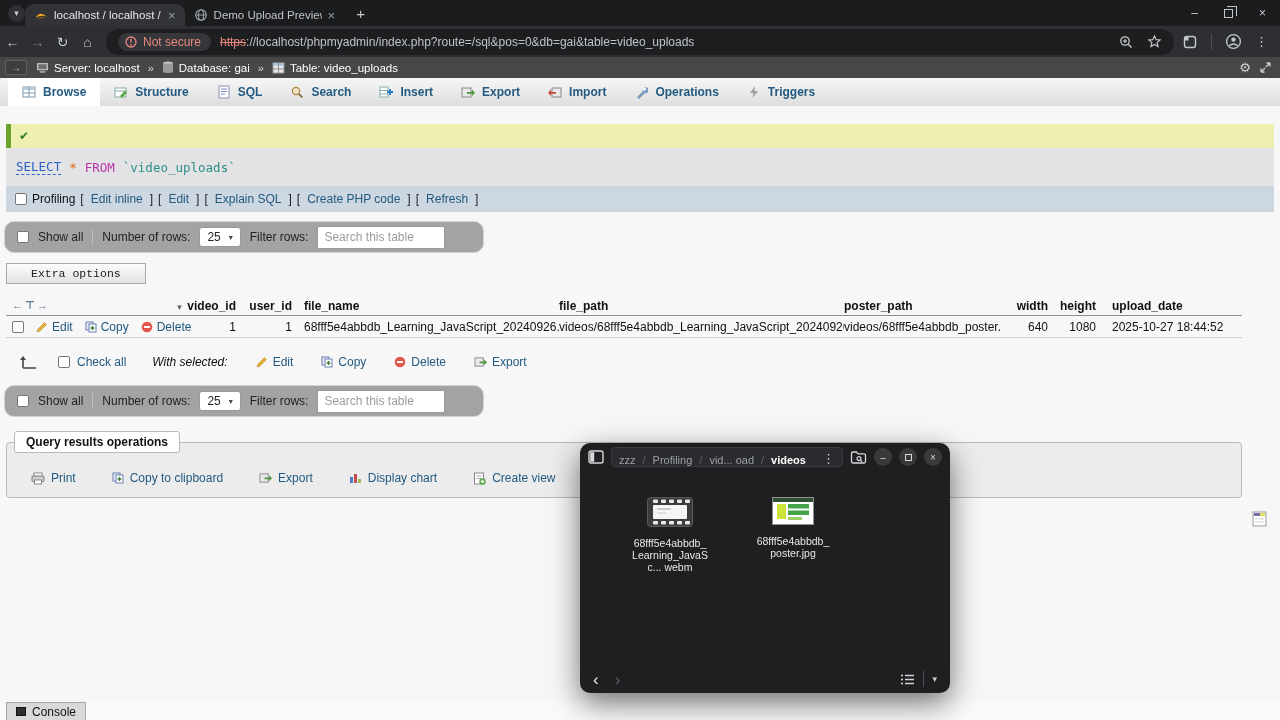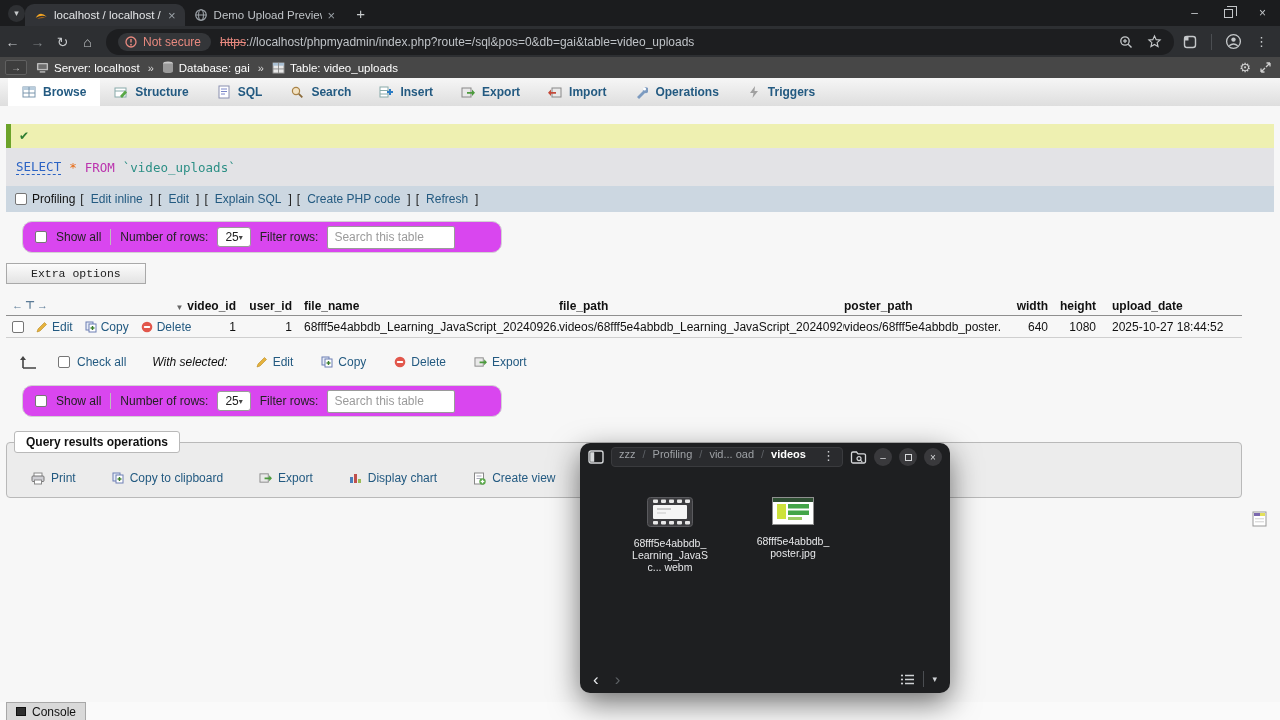--- a/index.html
+++ b/index.html
@@ -54,25 +54,25 @@
   .kw-select { color:#2b63c4; border-bottom:1px dashed #2b63c4; }
   .kw-star { color:#e8680f; }
   .kw-from { color:#bb34ae; }
   .kw-table { color:#2c8f85; }
   .profiling { position:absolute; left:6px; top:80px; width:1268px; height:26px; background:#ccd7e1; display:flex; align-items:center; gap:5px; padding-left:9px; font-size:12px; color:#111; }
   .cb { width:12px; height:12px; border:1px solid #767676; background:#fff; border-radius:2px; flex:0 0 auto; }
   a.pl, .plink { color:#235a81; text-decoration:none; }
   .brk { color:#222; }
   .profiling .plink { margin:0 2px; }
 
-  .controls { position:absolute; left:22px; width:480px; height:32px; background:#d946ef; border:1px solid #d2d2d2; border-radius:10px; display:flex; align-items:center; gap:9px; padding:0 12px; font-size:12px; color:#222; }
+  .controls { position:absolute; left:4px; width:480px; height:32px; background:#a3a3a3; border:1px solid #d2d2d2; border-radius:10px; display:flex; align-items:center; gap:9px; padding:0 12px; font-size:12px; color:#222; }
   .controls.c1 { top:115px; }
   .controls.c2 { top:279px; }
   .hdiv { width:1px; height:16px; background:#bdbdbd; }
-  .selchip { display:flex; align-items:center; gap:0; background:#fff; border:1px solid #9a9a9a; border-radius:3px; padding:2px 7px; }
+  .selchip { display:flex; align-items:center; gap:8px; background:#fff; border:1px solid #9a9a9a; border-radius:3px; padding:2px 7px; }
   .selchip .car { font-size:8px; color:#444; }
   .filter-input { width:128px; height:23px; border:1px solid #9a9a9a; border-radius:2px; font-size:12px; padding:0 6px; font-family:inherit; color:#333; background:#fff; }
   .filter-input::placeholder { color:#9b9b9b; }
 
   .extra { position:absolute; left:6px; top:157px; height:21px; padding:0 24px; background:linear-gradient(#fcfcfc,#e3e3e3); border:1px solid #a9a9a9; border-radius:0; font-size:11.5px; line-height:19px; color:#222;font-family:Liberation Mono, monospace; }
 
   .grid { position:absolute; left:6px; top:190px; width:1236px; font-size:12px; color:#111; }
   .g-head { display:flex; align-items:center; height:20px; border-bottom:1px solid #8f8f8f; font-weight:bold; }
   .g-row { display:flex; align-items:center; height:22px; border-bottom:1px solid #cfcfcf; }
   .c-act { width:160px; display:flex; align-items:center; gap:4px; padding-left:6px; }
@@ -97,21 +97,21 @@
   .qops { display:flex; align-items:center; gap:36px; padding:28px 0 0 24px; font-size:12px;text-align:right; }
   .qop { display:flex; align-items:center; gap:6px; }
 
   .newwin { position:absolute; left:1252px; top:405px; }
   .console-btn { position:absolute; left:6px; top:596px; height:19px; display:flex; align-items:center; gap:6px; background:#d9d9d9; border:1px solid #a8a8a8; padding:0 9px; font-size:12px; color:#111; }
   .console-ico { width:10px; height:9px; background:#2e2e2e; border:1px solid #111; }
 
   
   .fm { position:absolute; left:580px; top:443px; width:370px; height:250px; background:#1e1f21; border-radius:10px; box-shadow:0 10px 30px rgba(0,0,0,.55); z-index:10; }
   .fm-title { height:28px; display:flex; align-items:center; gap:7px; padding:0 8px; }
-  .fm-pill { flex:1; height:20px; background:#2a2b2e; border:1px solid #3a3b3e; border-radius:4px; display:flex; align-items:flex-start; gap:7px; padding:0 7px; font-size:11px; color:#9ea1a5; min-width:0; }
+  .fm-pill { flex:1; height:20px; background:#2a2b2e; border:1px solid #3a3b3e; border-radius:4px; display:flex; align-items:flex-end; gap:7px; padding:0 7px; font-size:11px; color:#9ea1a5; min-width:0; }
   .fm-pill .cur { color:#fff; font-weight:bold; }
   .fm-pill .sep { color:#5d6065; }
   .fm-pill .kebab { margin-left:auto; color:#c8cacd; }
   .fm-cbtn { width:18px; height:18px; border-radius:50%; background:#39393c; color:#d6d8da; font-size:10px; display:flex; align-items:center; justify-content:center; flex:0 0 auto; }
   .max-glyph { width:7px; height:7px; border:1px solid #d6d8da; display:inline-block; }
   .fm-body { height:194px; display:flex; gap:10px; padding:26px 0 0 18px; }
   .fm-file { width:82px; display:flex; flex-direction:column; align-items:center;margin-left:31px; }
   .fm-name { margin-top:10px; width:76px; font-size:10.5px; line-height:12px; color:#e6e7e9; text-align:center; word-break:break-all; }
   .fm-bottom { height:28px; display:flex; align-items:center; padding:0 13px; }
   .fm-back { color:#e8eaed; font-size:17px; line-height:1; }

